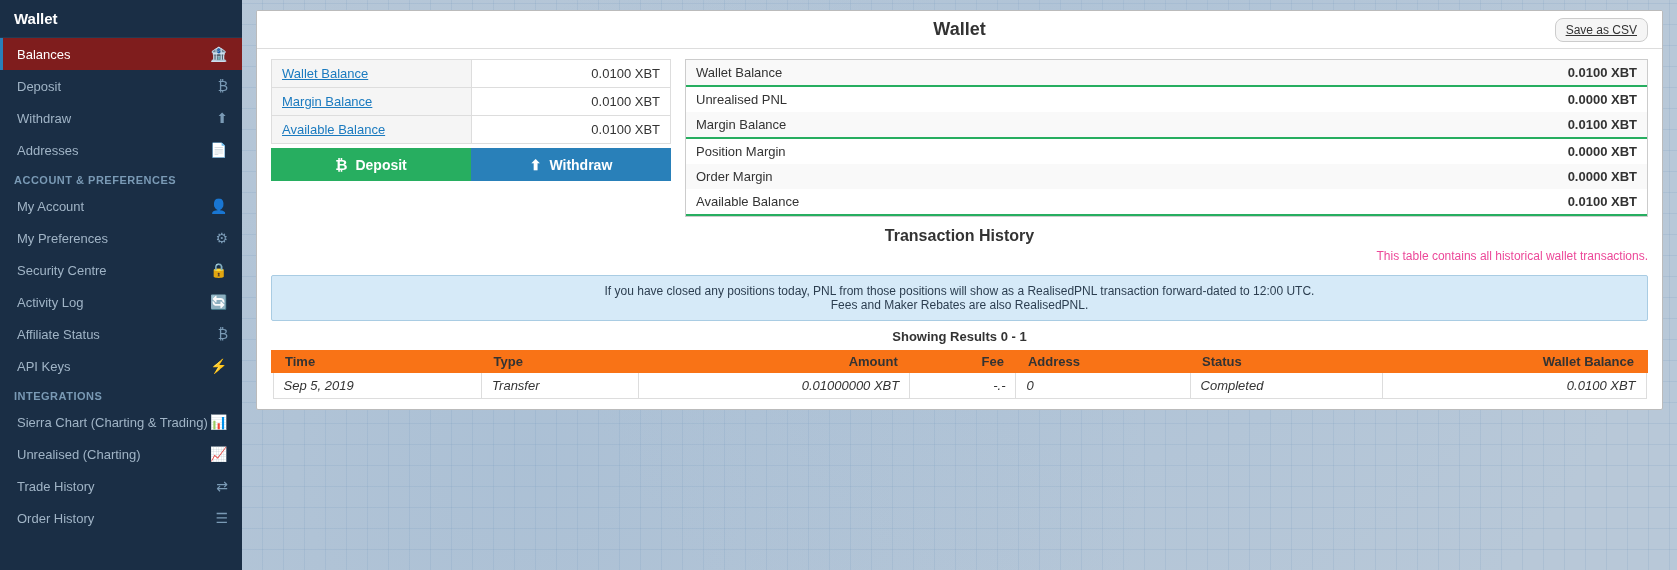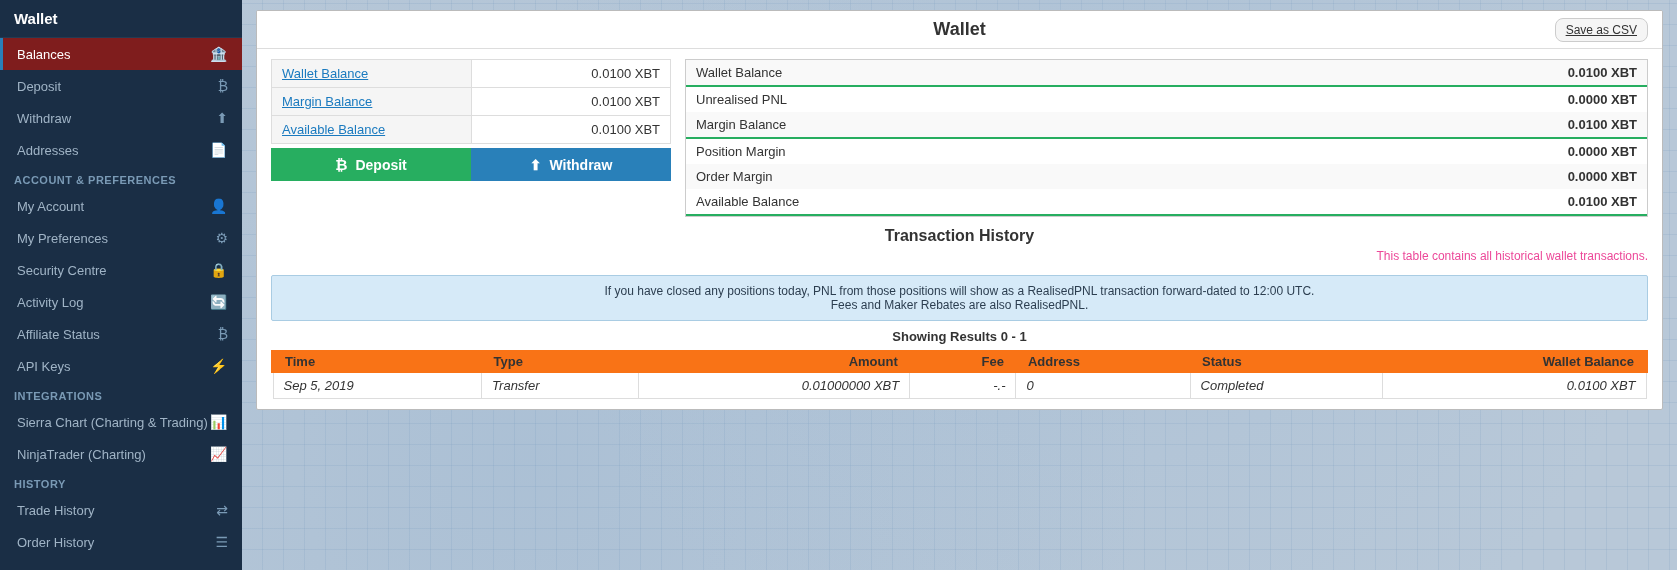--- a/index.html
+++ b/index.html
@@ -367,25 +367,24 @@
     <span class="sidebar-icon">⚡</span>
   </div>
 
   <div class="sidebar-section-header">Integrations</div>
 
   <div class="sidebar-item">
     <span>Sierra Chart (Charting &amp; Trading)</span>
     <span class="sidebar-icon">📊</span>
   </div>
   <div class="sidebar-item">
-    <span>NinjaTrader (Charting)</span>
+    <span>Unrealised (Charting)</span>
     <span class="sidebar-icon">📈</span>
   </div>
 
-  <div class="sidebar-section-header">History</div>
 
   <div class="sidebar-item">
     <span>Trade History</span>
     <span class="sidebar-icon">⇄</span>
   </div>
   <div class="sidebar-item">
     <span>Order History</span>
     <span class="sidebar-icon">☰</span>
   </div>
 </div>

